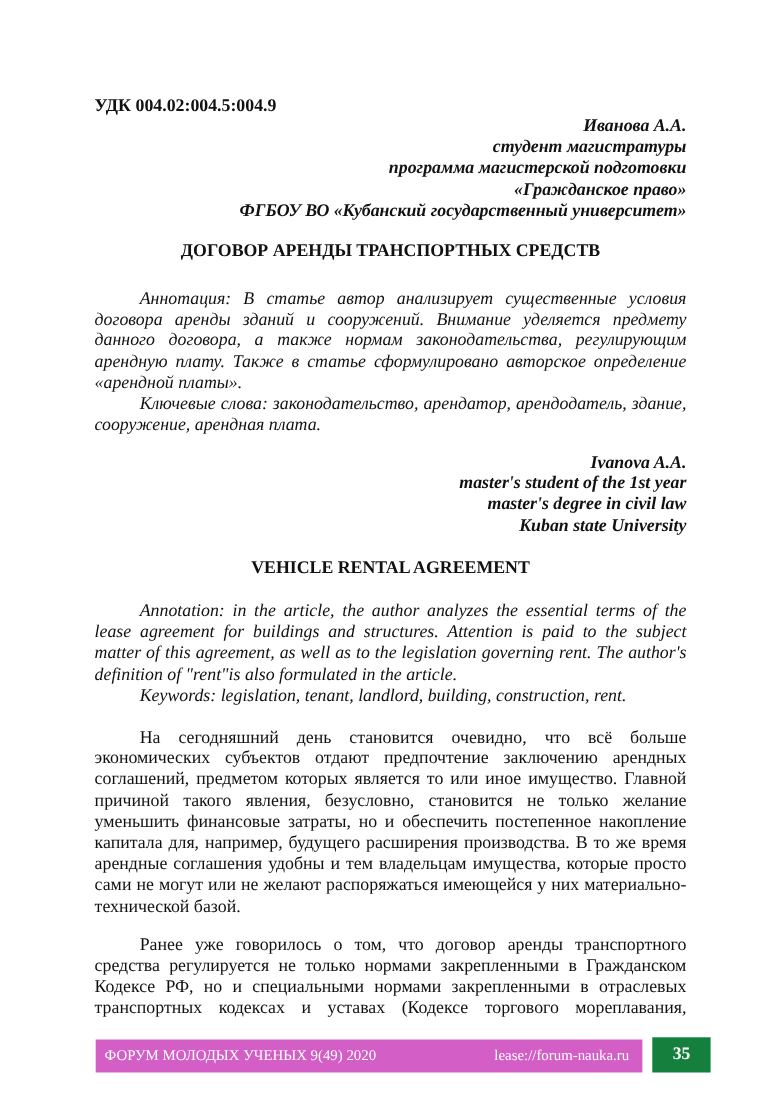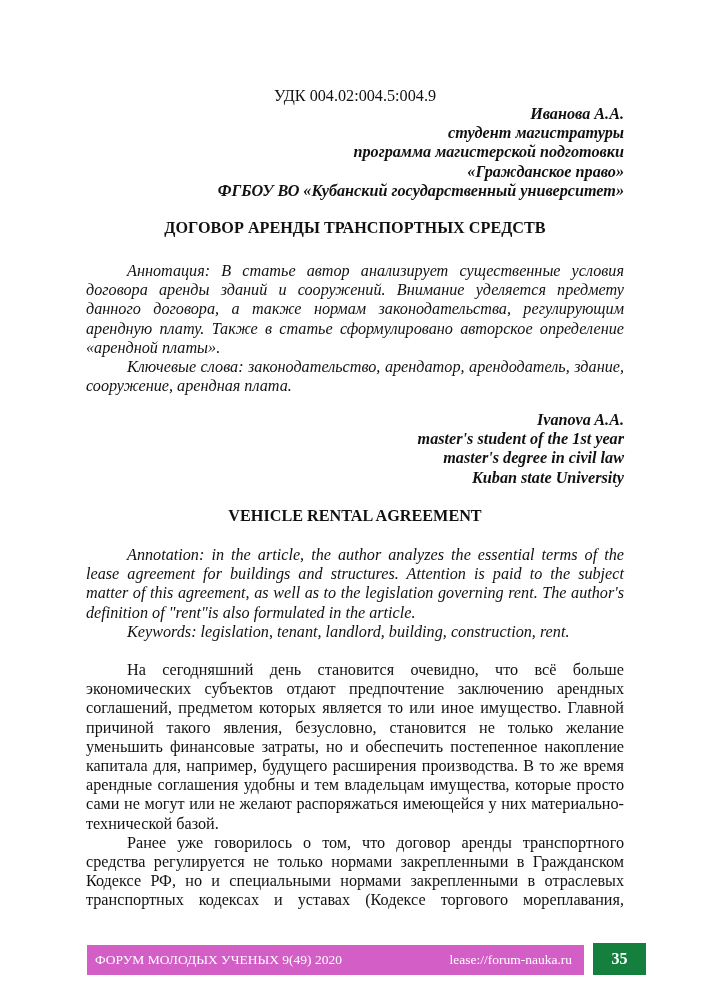--- a/index.html
+++ b/index.html
@@ -7,21 +7,21 @@
          font-family: "Liberation Serif", serif; color: #111; font-size: 16.2px; }
   .col { position: absolute; left: 86px; width: 538px; }
   .line { line-height: 19.2px; }
   .bold { font-weight: bold; }
   .ital { font-style: italic; }
   .right { text-align: right; }
   .center { text-align: center; }
   .justify { text-align: justify; text-align-last: left; }
   .indent { text-indent: 41px; }
   p { margin: 0; }
-  .udk { top: 87px; font-weight: normal; text-align: center; }
+  .udk { top: 87px; font-weight: bold; }
   .author-ru { top: 105px; }
   .title-ru { top: 219px; }
   .abstract-ru { top: 262px; }
   .author-en { top: 411px; }
   .title-en { top: 507px; }
   .abstract-en { top: 546px; }
   .body { top: 661px; }
   .footer-bar { position: absolute; left: 87px; top: 945px; width: 497px; height: 30px;
                 background: #d35fc6; color: #fff; font-weight: normal; font-size: 13.5px;
                 display: flex; align-items: center; justify-content: space-between;
@@ -59,20 +59,20 @@
 
 <div class="col title-en center bold line">VEHICLE RENTAL AGREEMENT</div>
 
 <div class="col abstract-en ital line">
   <p class="justify indent">Annotation: in the article, the author analyzes the essential terms of the lease agreement for buildings and structures. Attention is paid to the subject matter of this agreement, as well as to the legislation governing rent. The author's definition of "rent"is also formulated in the article.</p>
   <p class="indent">Keywords: legislation, tenant, landlord, building, construction, rent.</p>
 </div>
 
 <div class="col body line">
   <p class="justify indent">На сегодняшний день становится очевидно, что всё больше экономических субъектов отдают предпочтение заключению арендных соглашений, предметом которых является то или иное имущество. Главной причиной такого явления, безусловно, становится не только желание уменьшить финансовые затраты, но и обеспечить постепенное накопление капитала для, например, будущего расширения производства. В то же время арендные соглашения удобны и тем владельцам имущества, которые просто сами не могут или не желают распоряжаться имеющейся у них материально-технической базой.</p>
-  <p class="justify indent" style="text-align-last: justify;">Ранее уже говорилось о том, что договор аренды транспортного средства регулируется не только нормами закрепленными в Гражданском Кодексе РФ, но и специальными нормами закрепленными в отраслевых транспортных кодексах и уставах (Кодексе торгового мореплавания,</p>
+  <p class="justify indent" style="text-align-last: justify; margin-top: 16px;">Ранее уже говорилось о том, что договор аренды транспортного средства регулируется не только нормами закрепленными в Гражданском Кодексе РФ, но и специальными нормами закрепленными в отраслевых транспортных кодексах и уставах (Кодексе торгового мореплавания,</p>
 </div>
 
 <div class="footer-bar">
   <span>ФОРУМ МОЛОДЫХ УЧЕНЫХ 9(49) 2020</span>
   <span>lease://forum-nauka.ru</span>
 </div>
 <div class="footer-page">35</div>
 
 </body></html>

